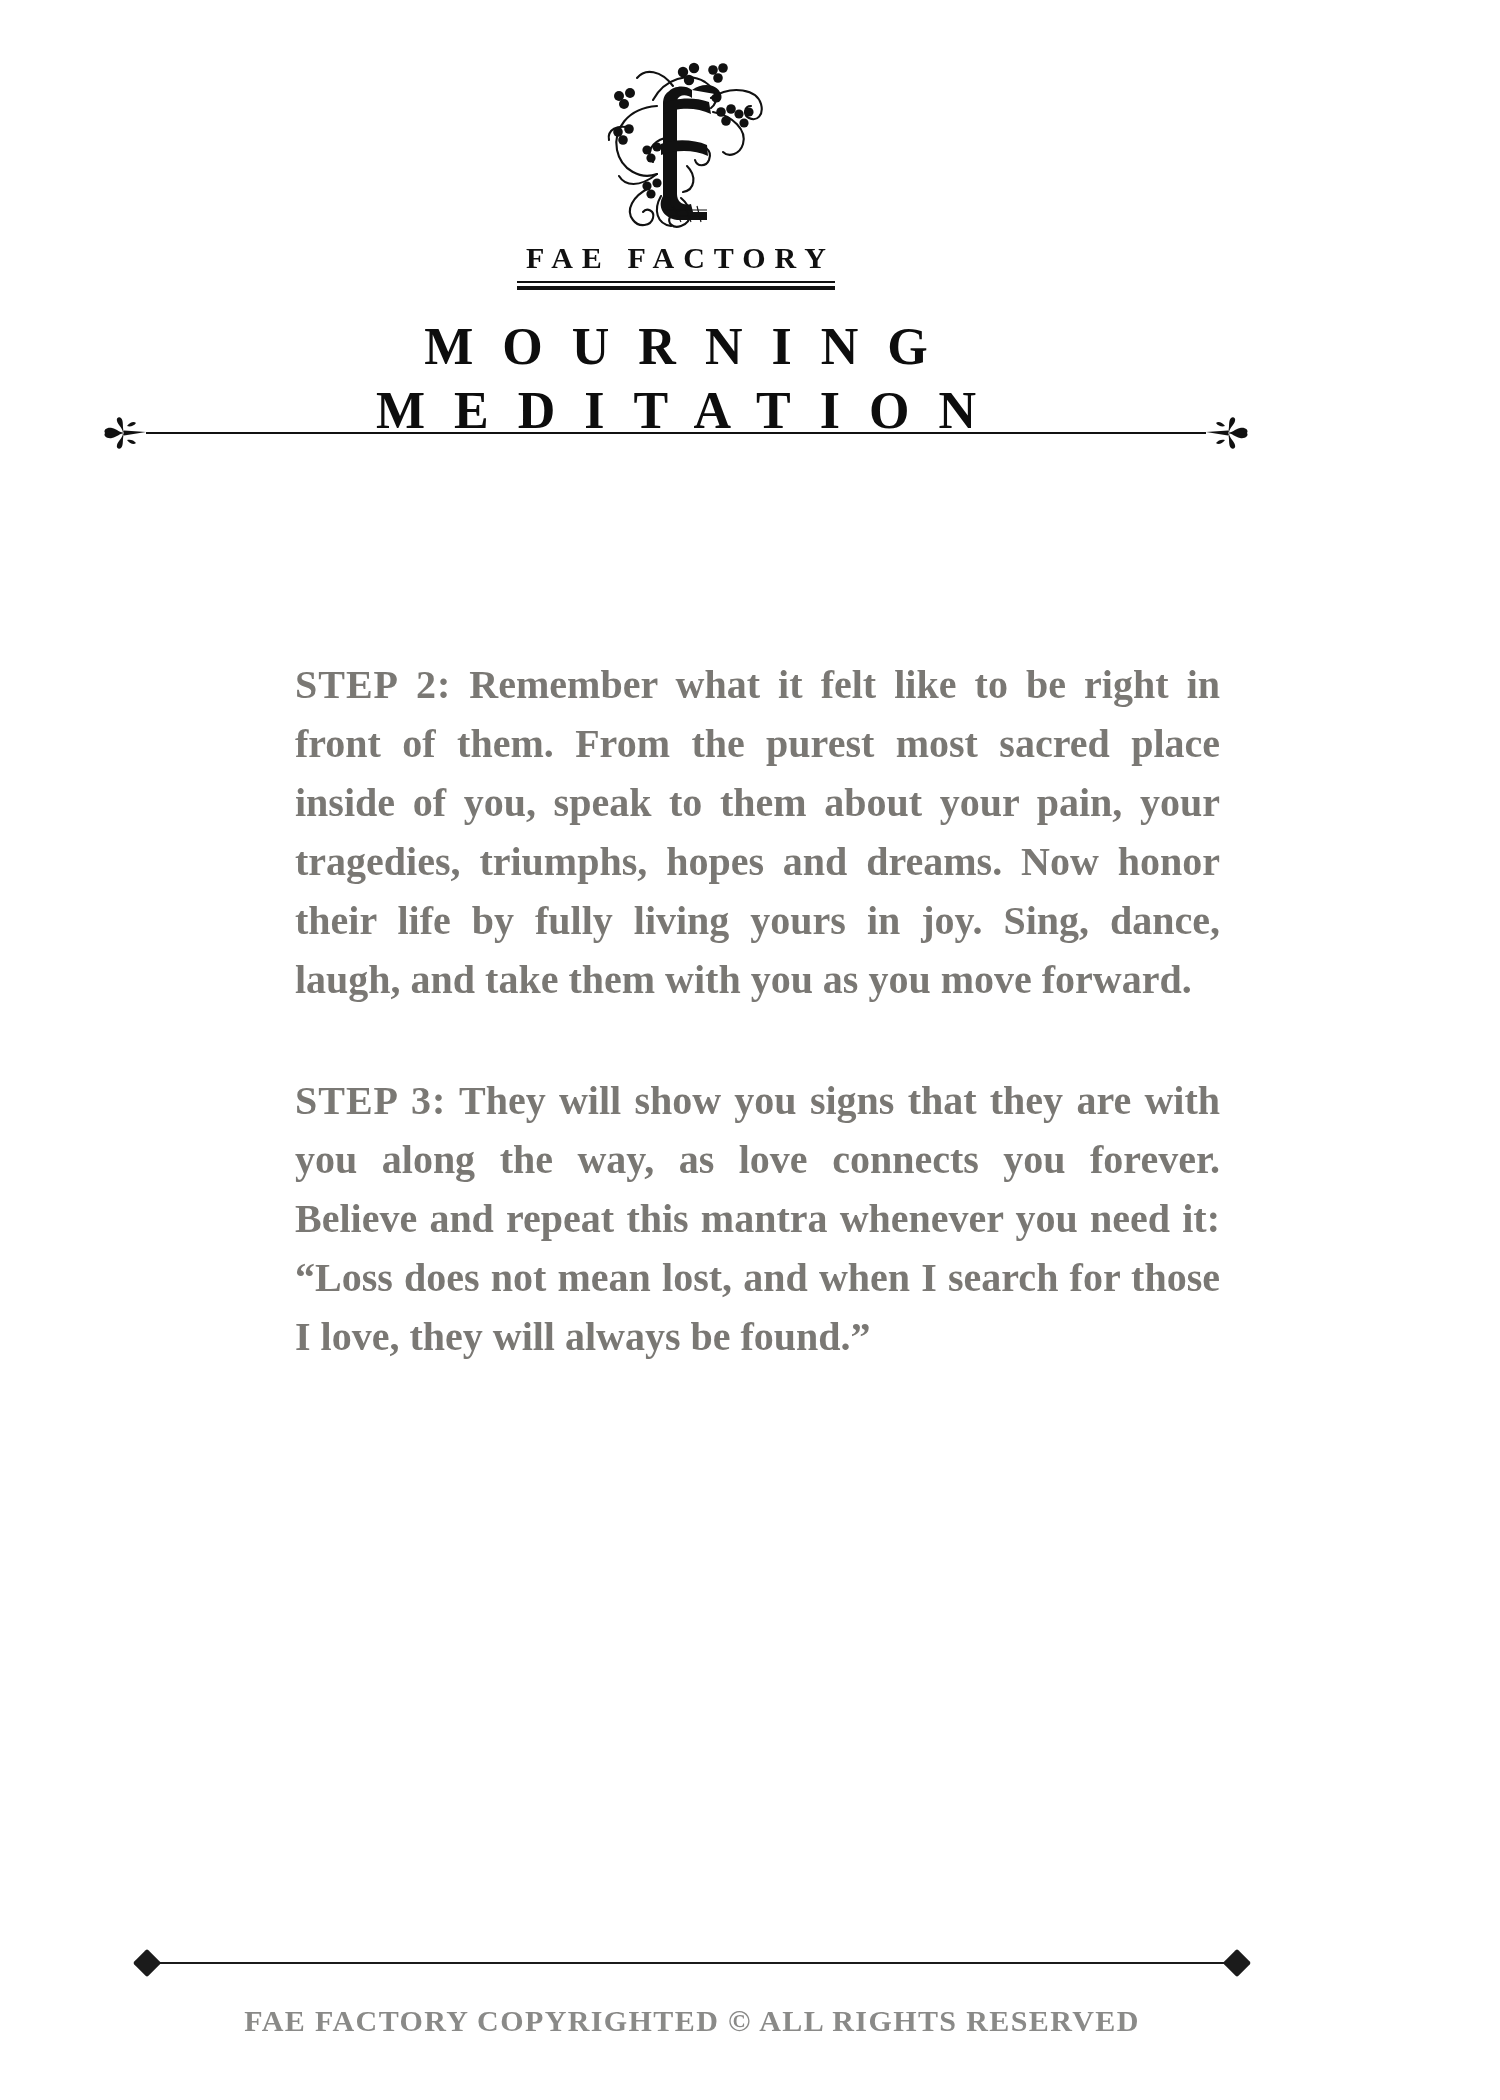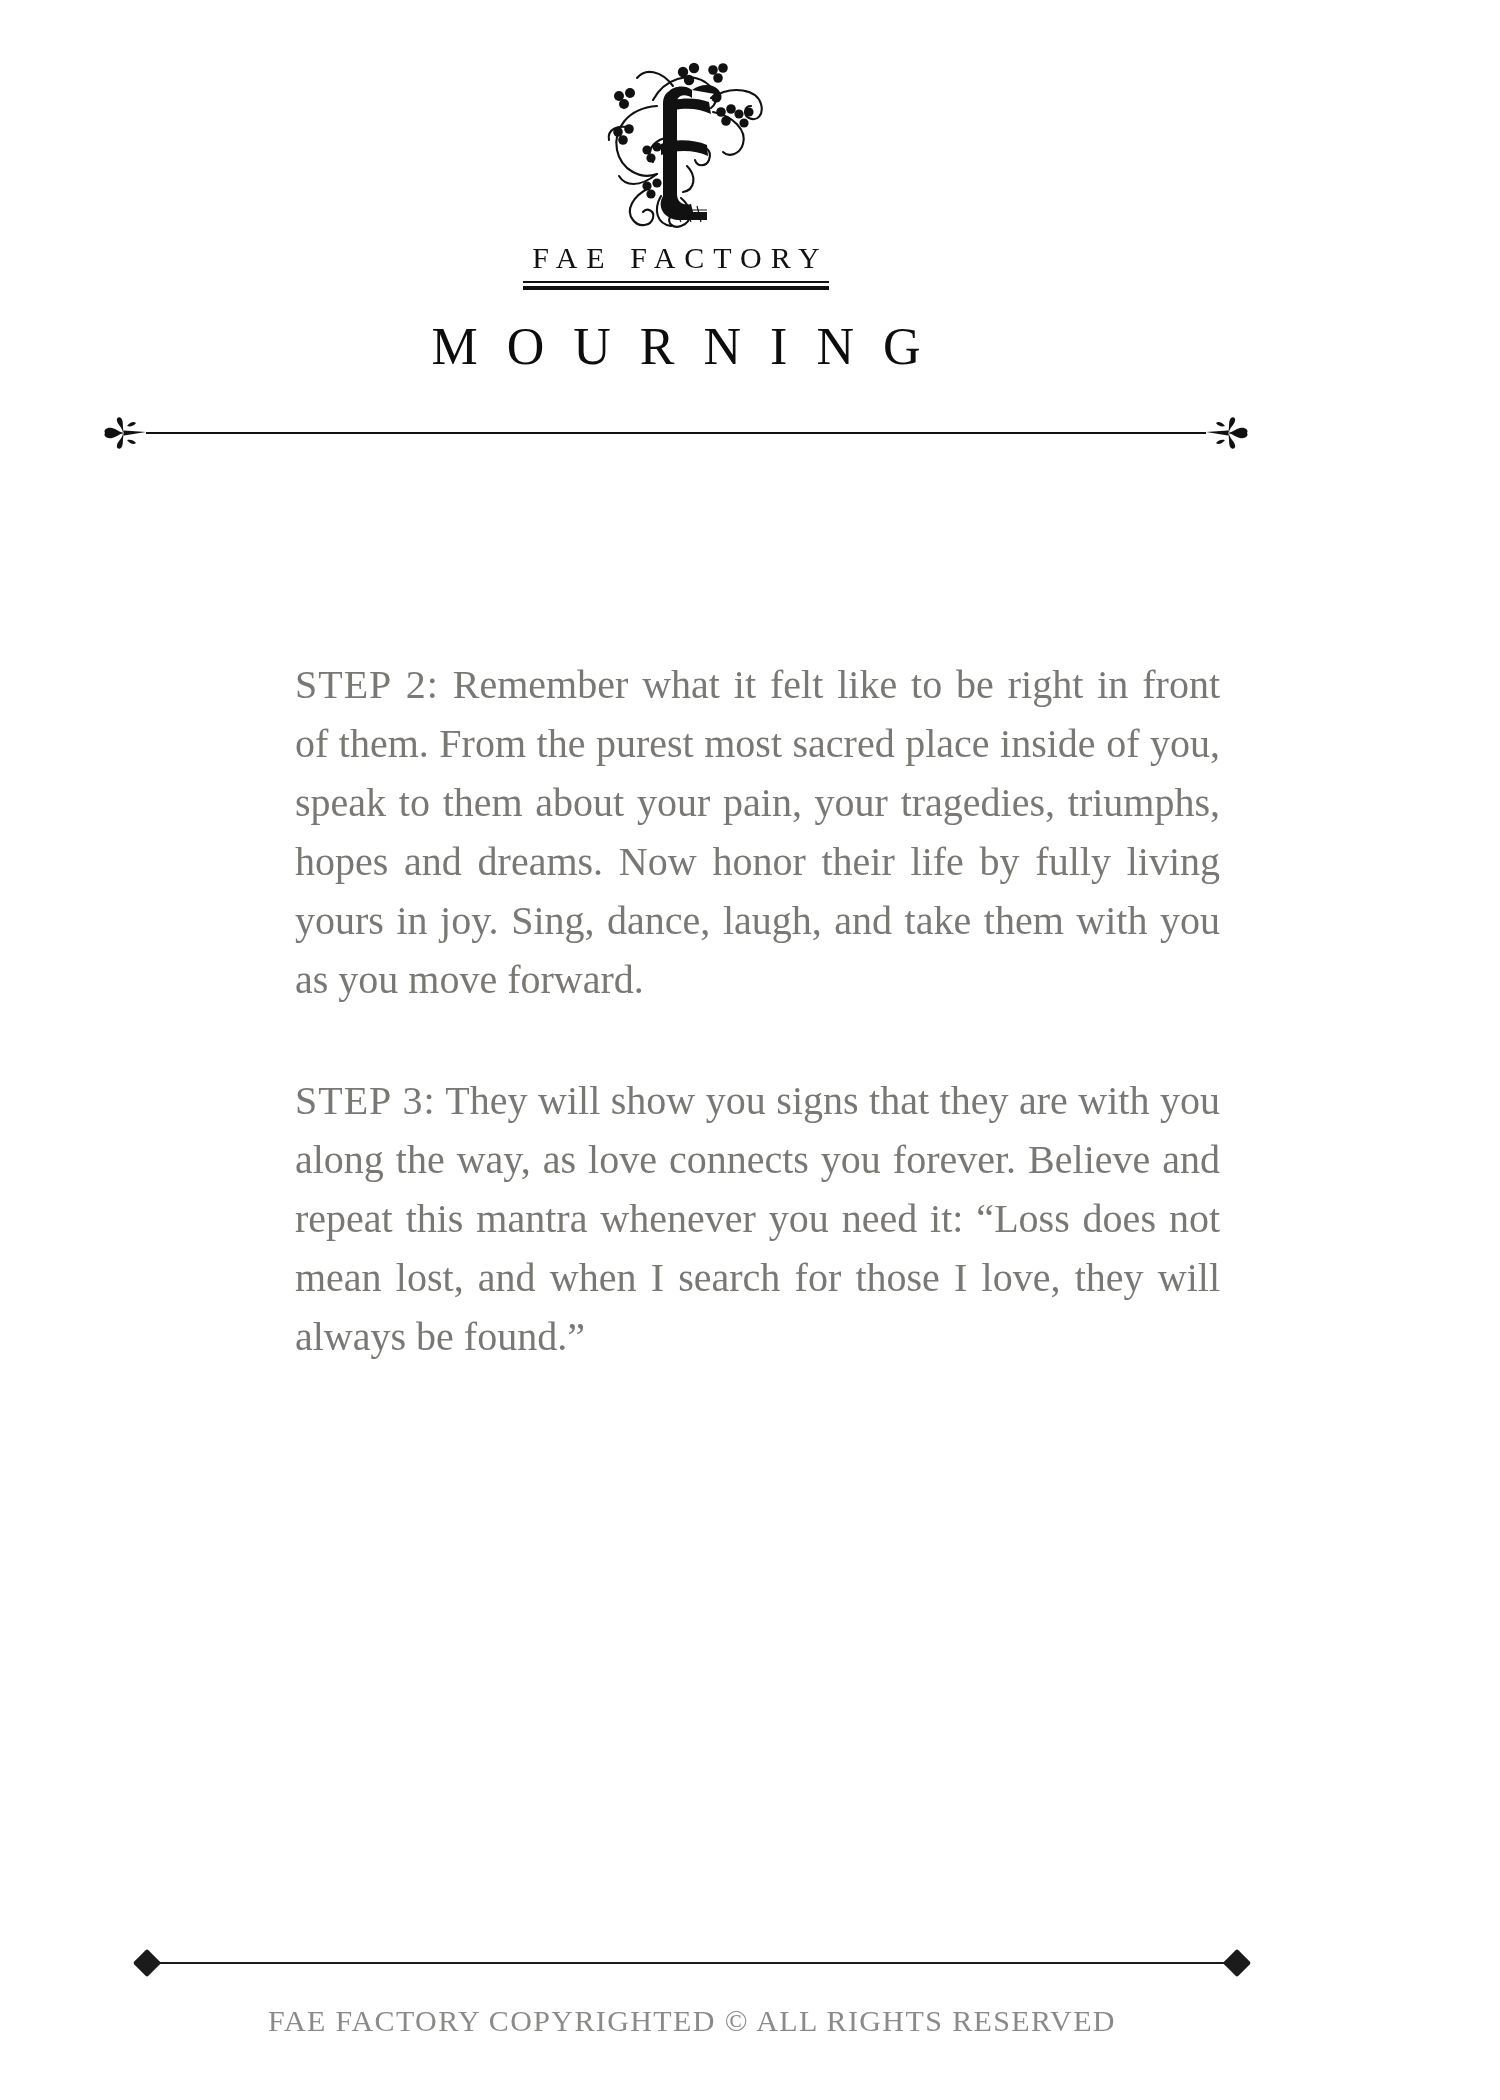--- a/index.html
+++ b/index.html
@@ -15,20 +15,21 @@
     overflow: hidden;
     position: relative;
   }
 
   .page {
     width: 1352px;
     height: 2100px;
     position: relative;
     box-sizing: border-box;
     background: #fff;
+    font-weight: bold;
   }
 
   
   .header {
     padding-top: 46px;
     text-align: center;
   }
   .logo-mark {
     width: 230px;
     height: 190px;
@@ -298,20 +299,21 @@
           <path d="M25 20 C 20 20, 17 16, 12 15 C 7 14, 3 17, 5 20 C 3 23, 7 26, 12 25 C 17 24, 20 20, 25 20 Z"></path>
           <path d="M24 19.2 C 22 14, 24 8, 21 5 C 19 3, 16 5, 17 8 C 18 12, 22 14, 23 19.5 Z"></path>
           <path d="M24 20.8 C 22 26, 24 32, 21 35 C 19 37, 16 35, 17 32 C 18 28, 22 26, 23 20.5 Z"></path>
           <path d="M18 20 C 14 17, 9 17, 6 19.5 C 9 22, 14 23, 18 20 Z"></path>
           <path d="M27 13 C 30 9, 34 8, 36 10 C 34 13, 30 14, 27 13 Z"></path>
           <path d="M27 27 C 30 31, 34 32, 36 30 C 34 27, 30 26, 27 27 Z"></path>
         </g>
       </svg>
     </div>
 
+    <div class="title-line second">MEDITATION</div>
   </div>
 
   <div class="content">
 
 
     <p class="para"><span class="step-label">STEP 2:</span><span> Remember what it felt like to be right in front of them. From the purest most sacred place inside of you, speak to them about your pain, your tragedies, triumphs, hopes and dreams. Now honor their life by fully living yours in joy. Sing, dance, laugh, and take them with you as you move forward.</span></p>
 
     <p class="para"><span class="step-label">STEP 3:</span><span> They will show you signs that they are with you along the way, as love connects you forever. Believe and repeat this mantra whenever you need it: “Loss does not mean lost, and when I search for those I love, they will always be found.”</span></p>
 
   </div>

